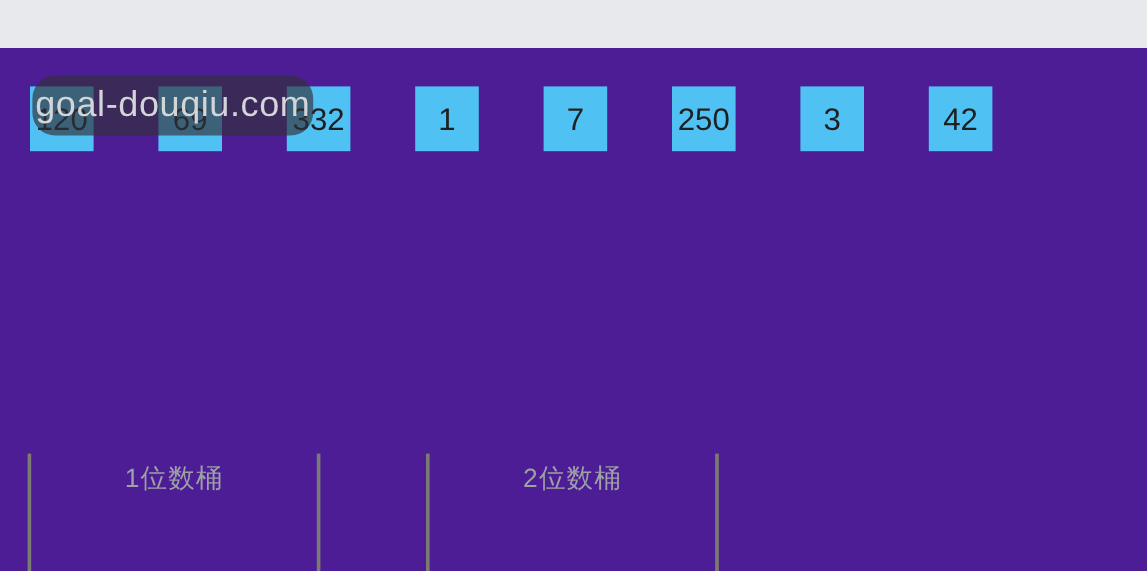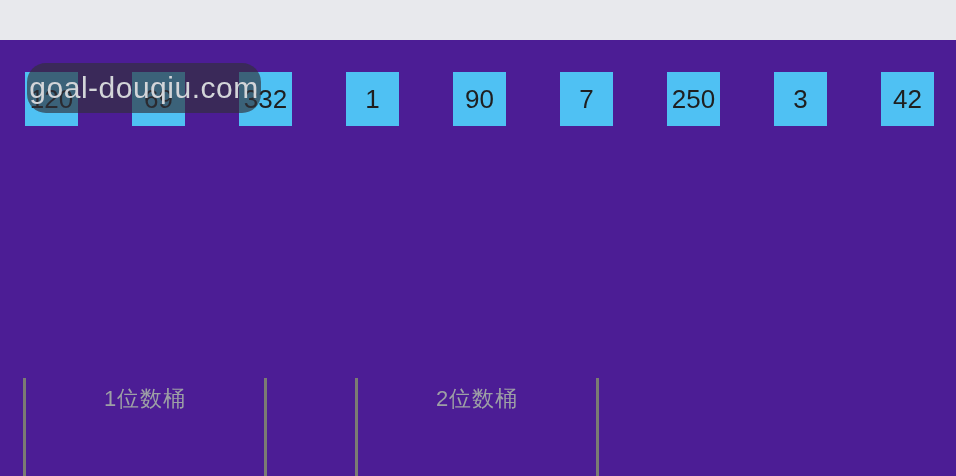--- a/index.html
+++ b/index.html
@@ -79,21 +79,20 @@
 </head>
 <body>
 
 <div class="stage">
 
   <div class="box-row">
     <div class="num-box">120</div>
     <div class="num-box">69</div>
     <div class="num-box">332</div>
     <div class="num-box">1</div>
-    <div class="num-box">90</div>
     <div class="num-box">7</div>
     <div class="num-box">250</div>
     <div class="num-box">3</div>
     <div class="num-box">42</div>
   </div>
 
   <div class="bucket bucket-1">
     <div class="bucket-label">1位数桶</div>
   </div>
   <div class="bucket bucket-2">

